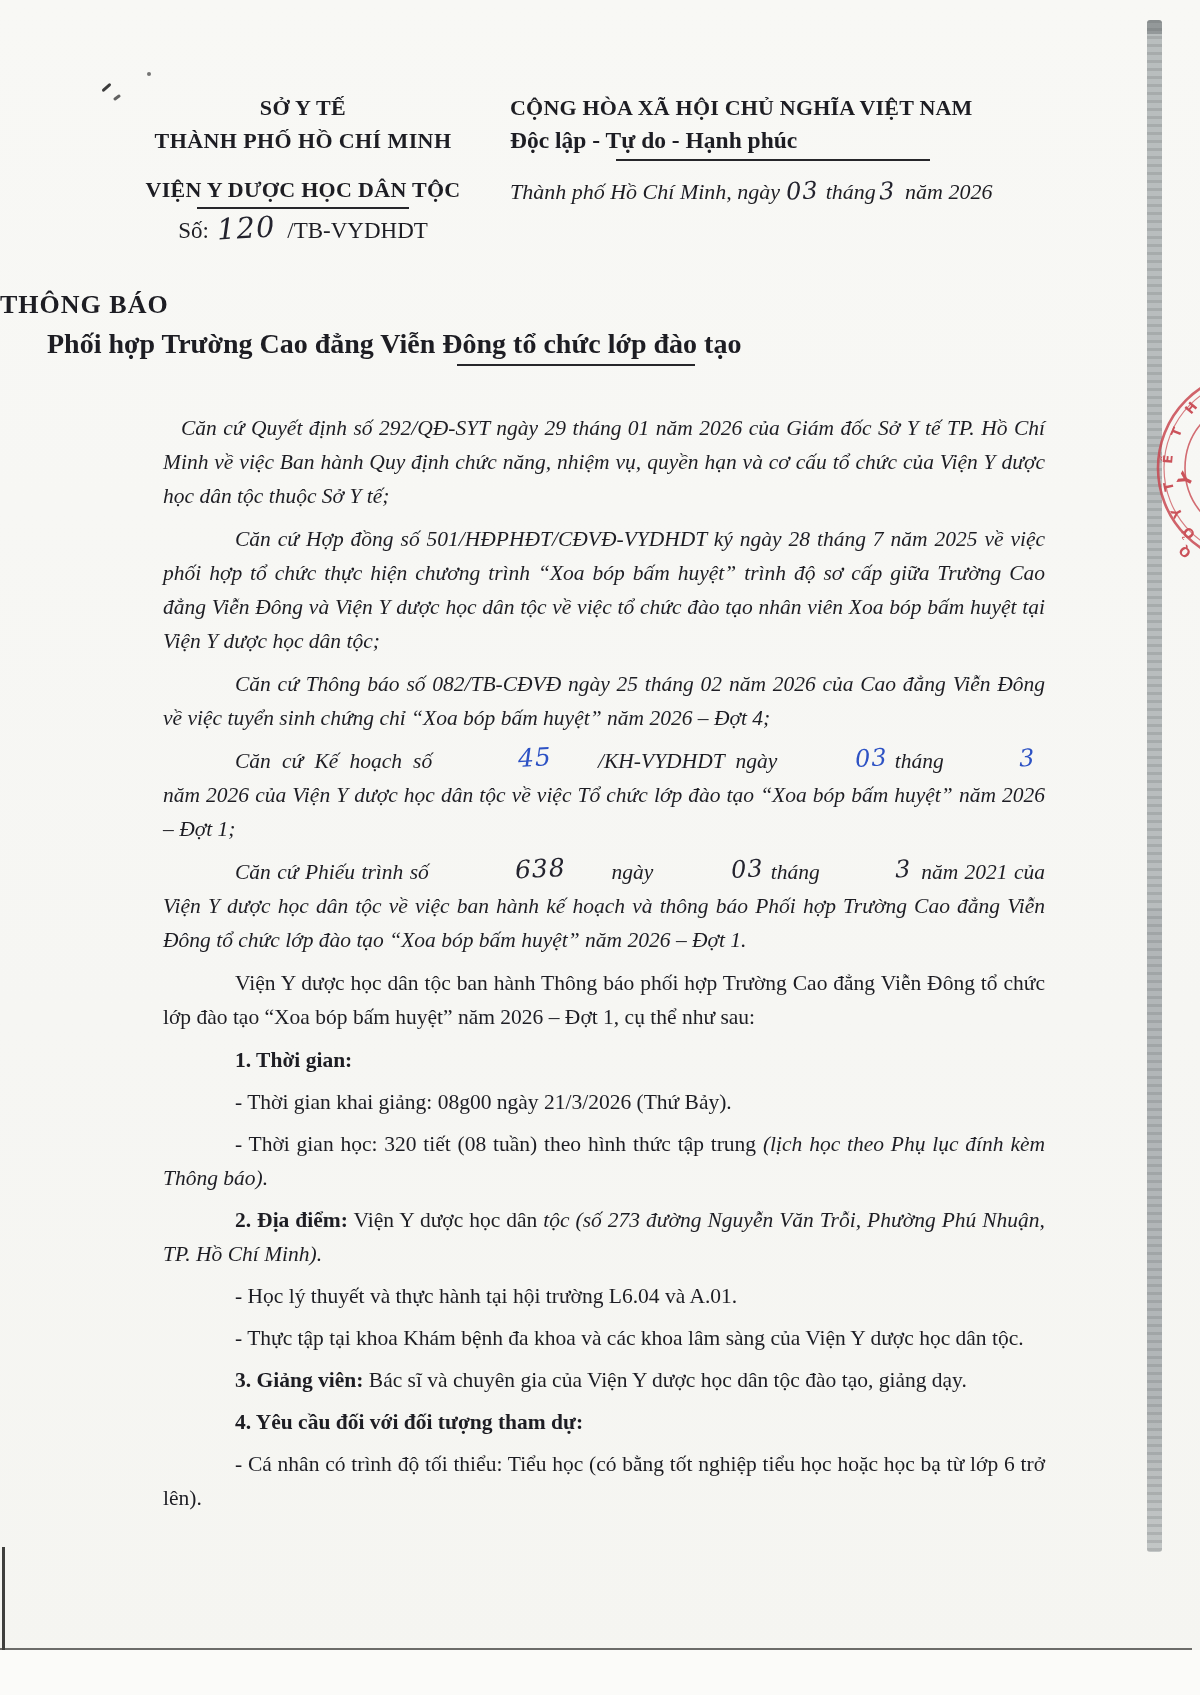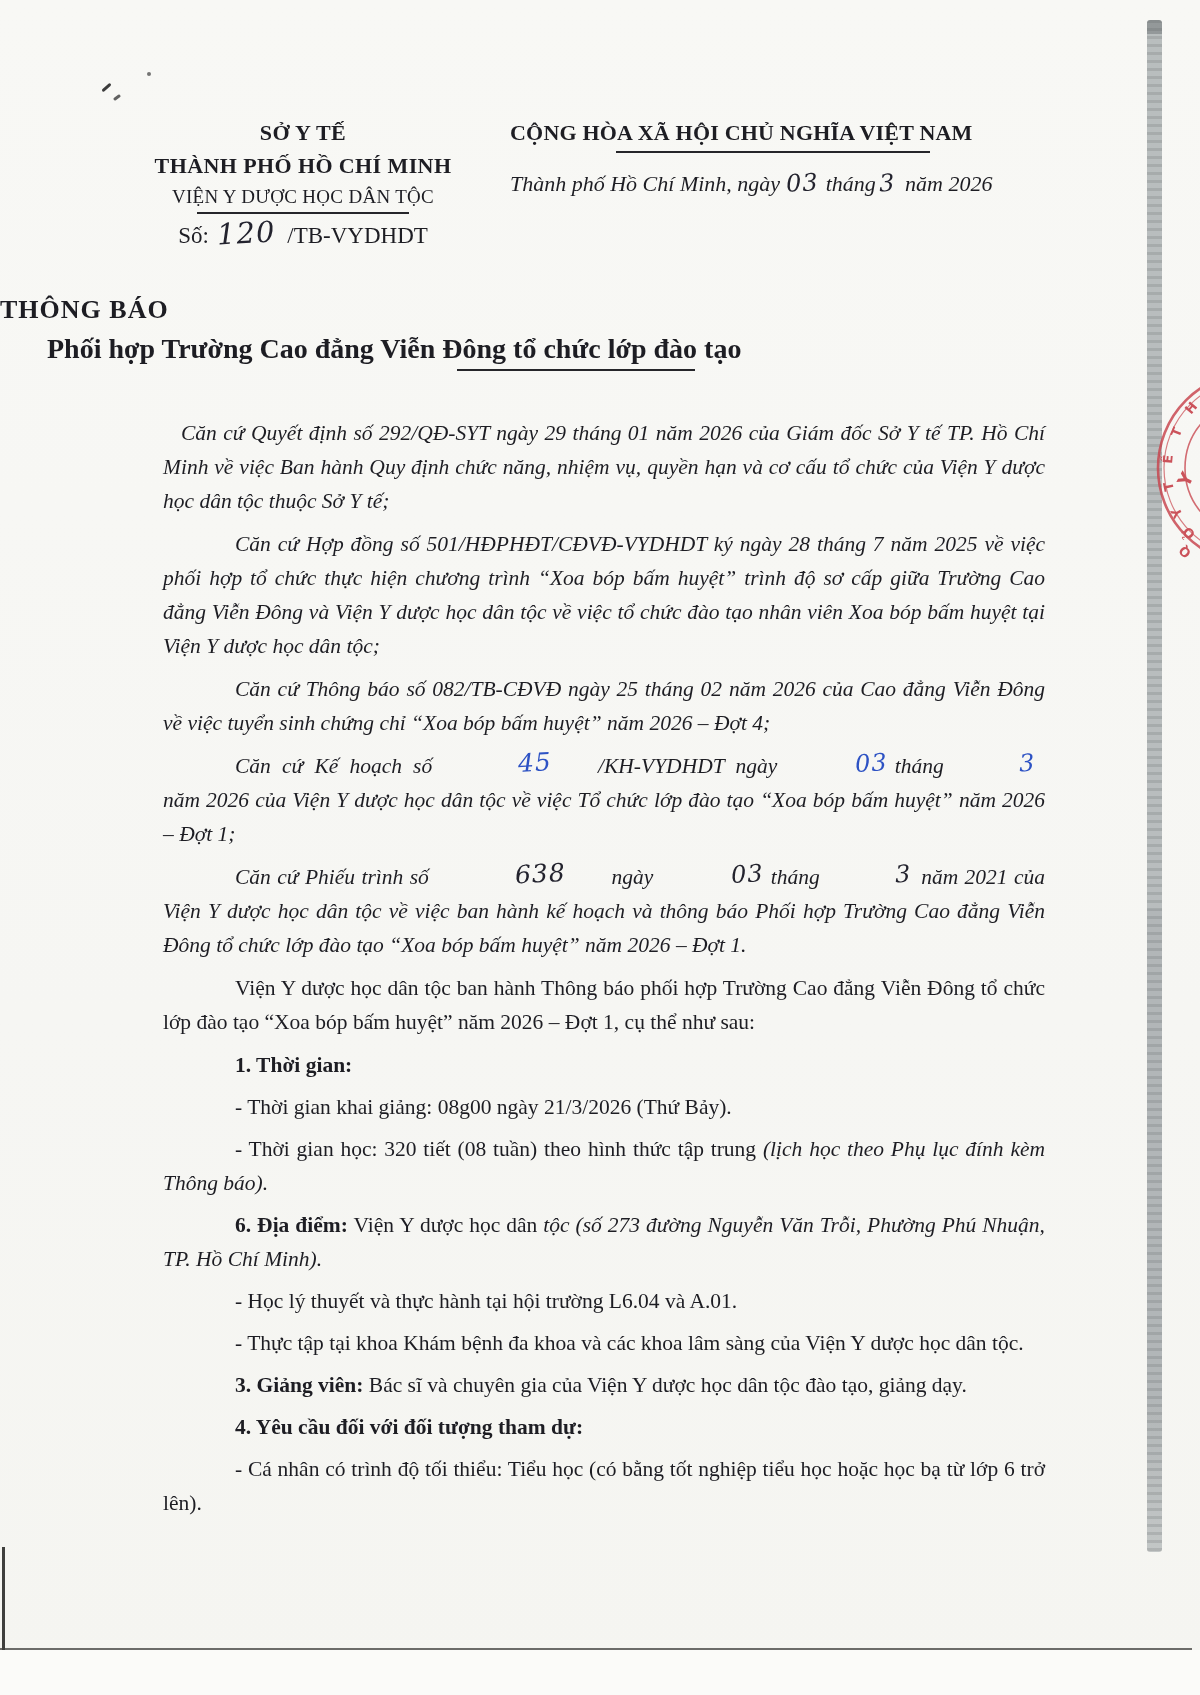--- a/index.html
+++ b/index.html
@@ -18,26 +18,26 @@
     opacity:.85;filter:blur(.4px);
   }
   .edge-bottom{position:absolute;left:0;top:1648px;width:1192px;height:2px;background:#5d5d5a;opacity:.9;}
   .edge-left{position:absolute;left:2px;top:1547px;width:3px;height:103px;background:#3f3f3d;}
   .below-page{position:absolute;left:0;top:1650px;width:100%;height:45px;background:#fbfbf9;}
   .speck{position:absolute;background:#3c3c3c;}
   .speck.s1{left:101px;top:86px;width:11px;height:3px;transform:rotate(-42deg);border-radius:2px;}
   .speck.s2{left:113px;top:96px;width:8px;height:3px;transform:rotate(-36deg);border-radius:2px;opacity:.8;}
   .speck.s3{left:147px;top:72px;width:4px;height:4px;border-radius:50%;opacity:.7;}
   
-  .doc-header{display:flex;padding-top:120px;}
+  .doc-header{display:flex;padding-top:95px;}
   .hcol-left{width:430px;margin-left:88px;text-align:center;}
   .hcol-right{width:526px;margin-left:-8px;text-align:left;}
   .hl1,.hl2{font-size:22px;font-weight:600;letter-spacing:.4px;}
   .hl2{margin-top:7px;}
-  .hl3{font-size:19px;font-weight:400;margin-top:7px;letter-spacing:.3px;}
+  .hl3{font-size:22px;font-weight:700;margin-top:23px;letter-spacing:.3px;}
   .rule{height:2px;background:#26262a;}
   .hl3-rule{width:212px;margin:4px auto 0;}
   .so-line{margin-top:9px;font-size:23px;}
   .hr1{font-size:22px;font-weight:700;letter-spacing:.2px;}
   .hr2{font-size:23.5px;font-weight:700;margin-top:6px;}
   .hr2-rule{width:314px;margin:5px auto 0;}
   .date-line{margin-top:18px;font-size:22px;font-style:italic;white-space:nowrap;}
   
   .hw{font-family:"DejaVu Serif", serif;font-style:italic;display:inline-block;line-height:18px;letter-spacing:1px;transform:rotate(-3deg);}
   .hw-dark{color:#23232e;}
@@ -97,20 +97,21 @@
       <div class="hl1">SỞ Y TẾ</div>
       <div class="hl2">THÀNH PHỐ HỒ CHÍ MINH</div>
       <div class="hl3">VIỆN Y DƯỢC HỌC DÂN TỘC</div>
       <div class="rule hl3-rule"></div>
       <div class="so-line">
         <span>Số:</span><span class="hw hw-dark so-num">120</span><span>/TB-VYDHDT</span>
       </div>
     </div>
     <div class="hcol-right">
       <div class="hr1">CỘNG HÒA XÃ HỘI CHỦ NGHĨA VIỆT NAM</div>
+      <div class="hr2">Độc lập - Tự do - Hạnh phúc</div>
       <div class="rule hr2-rule"></div>
       <div class="date-line">
         <span>Thành phố Hồ Chí Minh, ngày</span><span class="hw hw-dark day">03</span><span>tháng</span><span class="hw hw-dark mon">3</span><span>năm 2026</span>
       </div>
     </div>
   </div>
 
   <div class="title-block">
     <div class="t1">THÔNG BÁO</div>
     <div class="t2">Phối hợp Trường Cao đẳng Viễn Đông tổ chức lớp đào tạo</div>
@@ -135,21 +136,21 @@
 
     <p class="base ind">Viện Y dược học dân tộc ban hành Thông báo phối hợp Trường Cao đẳng Viễn Đông tổ chức lớp đào tạo “Xoa bóp bấm huyệt” năm 2026 – Đợt 1, cụ thể như sau:</p>
 
     <p class="base b ind sect">1. Thời gian:</p>
     <p class="base ind sect">- Thời gian khai giảng: 08g00 ngày 21/3/2026 (Thứ Bảy).</p>
     <p class="base ind sect">
       <span>- Thời gian học: 320 tiết (08 tuần) theo hình thức tập trung </span><span class="it">(lịch học theo Phụ lục đính kèm Thông báo).</span>
     </p>
 
     <p class="base ind sect">
-      <span class="b">6. Địa điểm:</span><span> Viện Y dược học dân </span><span class="it">tộc (số 273 đường Nguyễn Văn Trỗi, Phường Phú Nhuận, TP. Hồ Chí Minh).</span>
+      <span class="b">2. Địa điểm:</span><span> Viện Y dược học dân </span><span class="it">tộc (số 273 đường Nguyễn Văn Trỗi, Phường Phú Nhuận, TP. Hồ Chí Minh).</span>
     </p>
     <p class="base ind sect">- Học lý thuyết và thực hành tại hội trường L6.04 và A.01.</p>
     <p class="base ind sect">- Thực tập tại khoa Khám bệnh đa khoa và các khoa lâm sàng của Viện Y dược học dân tộc.</p>
 
     <p class="base ind sect">
       <span class="b">3. Giảng viên:</span><span> Bác sĩ và chuyên gia của Viện Y dược học dân tộc đào tạo, giảng dạy.</span>
     </p>
 
     <p class="base b ind sect">4. Yêu cầu đối với đối tượng tham dự:</p>
     <p class="base ind sect">- Cá nhân có trình độ tối thiểu: Tiểu học (có bằng tốt nghiệp tiểu học hoặc học bạ từ lớp 6 trở lên).</p>

